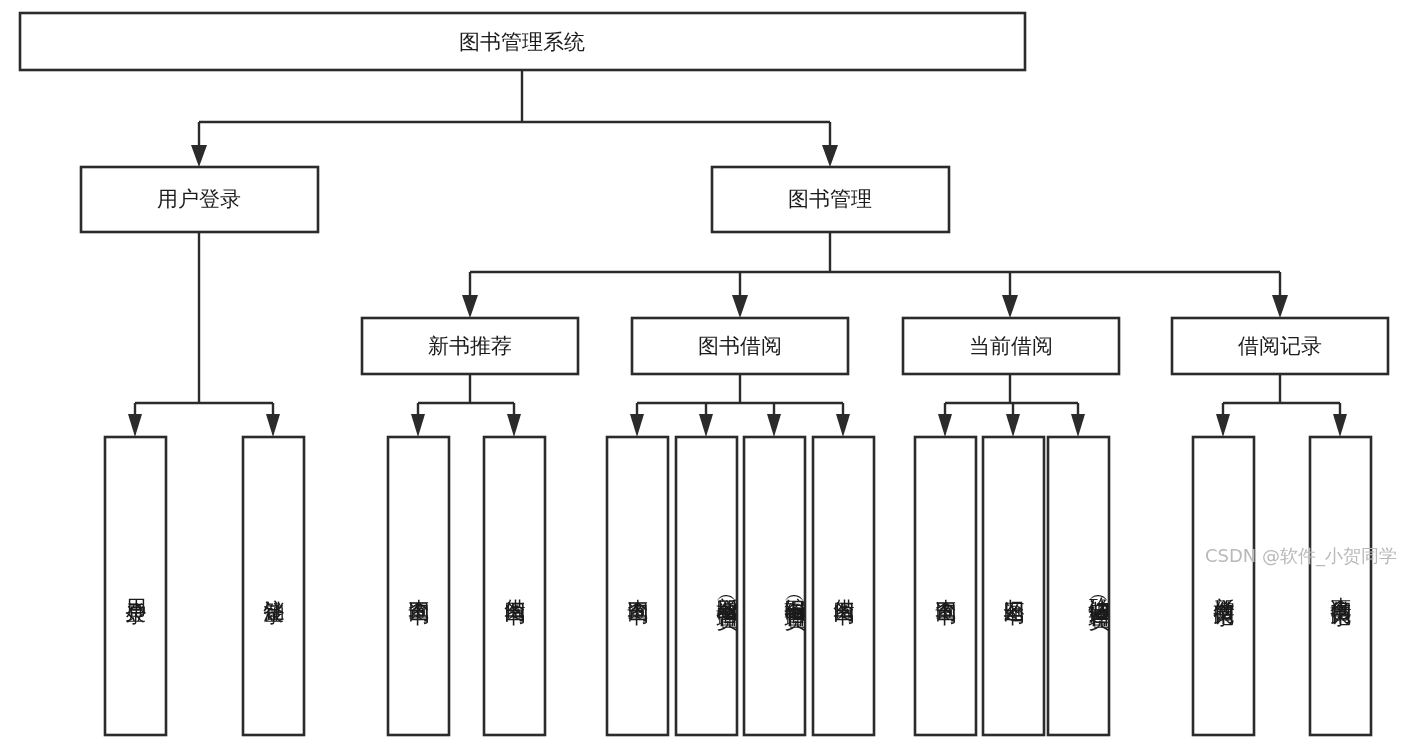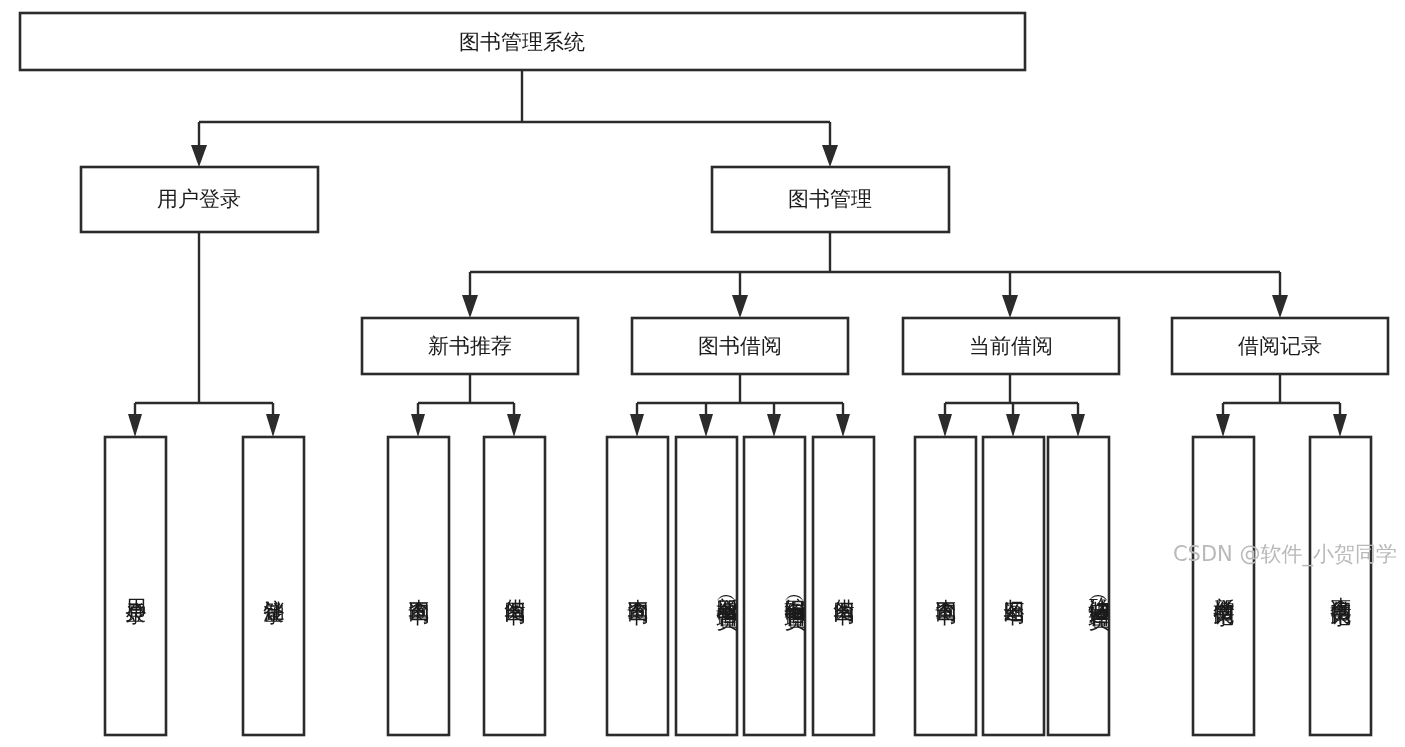--- a/index.html
+++ b/index.html
@@ -63,21 +63,21 @@
     justify-content: center;
     white-space: nowrap;
     pointer-events: none;
     user-select: none;
   }
   #watermark {
     position: absolute;
     right: 8px;
     bottom: 4px;
     font-family: "DejaVu Sans", "Liberation Sans", sans-serif;
-    font-size: 21px;
+    font-size: 18px;
     color: #b9b9b9;
     white-space: nowrap;
     user-select: none;
   }
 </style>
 </head>
 <body>
 
 <div id="diagram-root">
 

